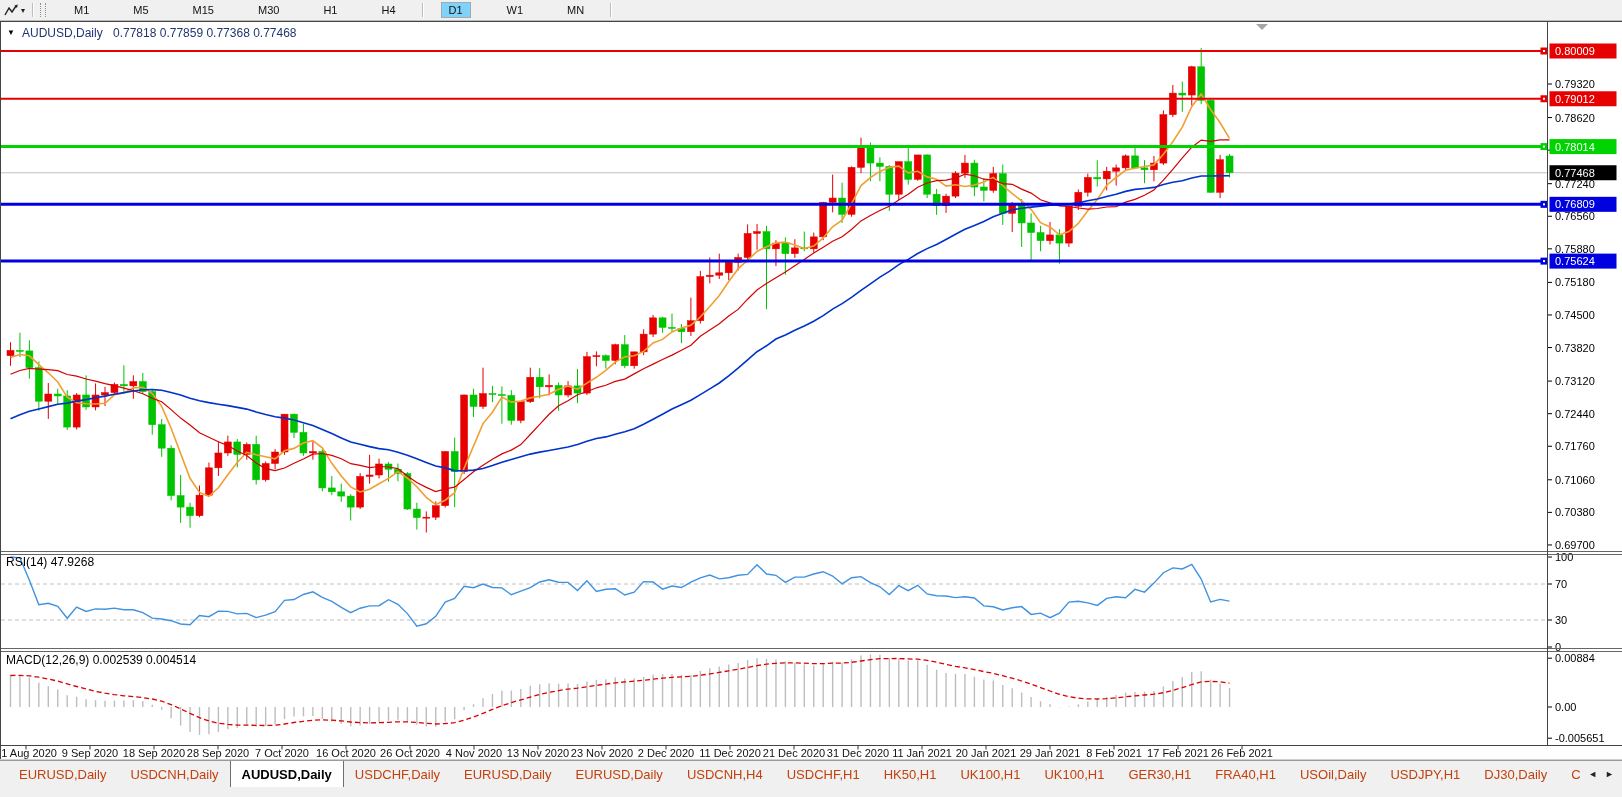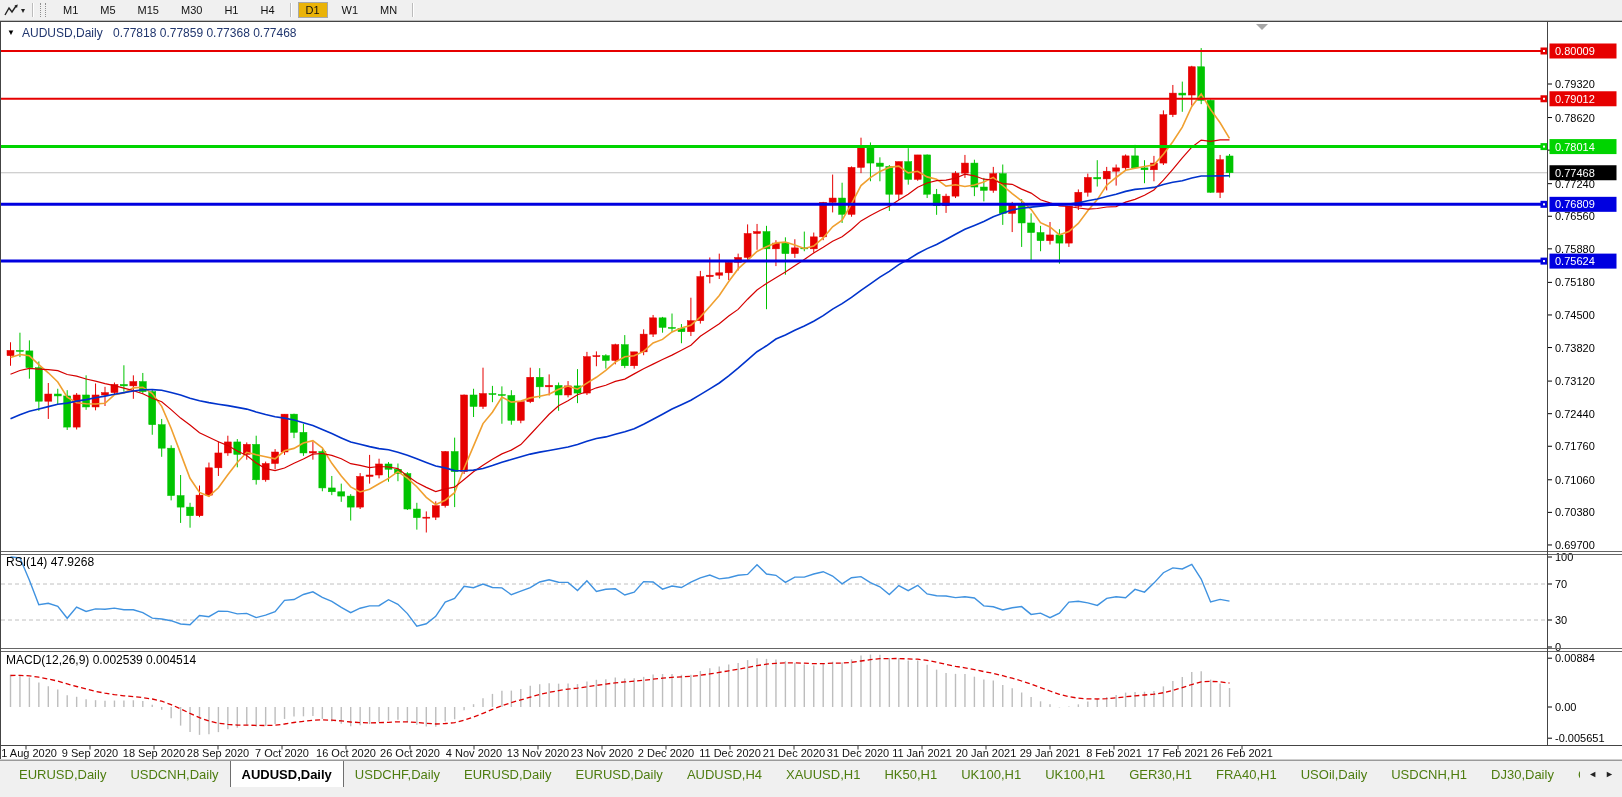--- a/index.html
+++ b/index.html
@@ -8,28 +8,28 @@
   svg{display:block;}
   svg text{font-family:"Liberation Sans",sans-serif;}
   
   .toolbar{position:absolute;top:0;left:0;width:1622px;height:20px;background:#f0f0f0;
            border-bottom:1px solid #bdbdbd;display:flex;align-items:center;font-size:11px;color:#111;z-index:5;}
   .tool-btn{display:flex;align-items:center;padding:0 3px 0 4px;}
   .caret{font-size:8px;margin-left:2px;color:#222;}
   .tsep{width:1px;height:14px;background:#bcbcbc;margin:0 4px;box-shadow:1px 0 0 #fff;}
   .grip{width:4px;height:14px;border-left:1px dotted #8f8f8f;border-right:1px dotted #8f8f8f;margin:0 6px 0 3px;}
   #tf-buttons{display:flex;align-items:center;height:100%;}
-  .tf{padding:2px 8px;margin:0 3px;cursor:default;}
-  .tf.active{background:#eab308;border:1px solid #a8a8a8;padding:1px 7px;}
+  .tf{padding:2px 8px;margin:0 14px;cursor:default;}
+  .tf.active{background:#7dd3fc;border:1px solid #a8a8a8;padding:1px 7px;}
   
   .bottombar{position:absolute;top:760px;left:0;width:1622px;height:37px;background:#f0f0f0;
              border-top:1px solid #9a9a9a;z-index:5;}
   .tabrow{display:flex;align-items:stretch;height:26px;}
   #tabs{display:flex;align-items:stretch;flex:1;overflow:hidden;padding-left:8px;white-space:nowrap;}
-  .tab{display:flex;align-items:center;padding:0 11px;font-size:13px;color:#4d7c0f;cursor:default;}
+  .tab{display:flex;align-items:center;padding:0 11px;font-size:13px;color:#c2410c;cursor:default;}
   .tab.active{background:#fff;border:1px solid #6e6e6e;border-bottom:none;margin-top:-1px;
               font-weight:bold;color:#000;}
   .tdiv{width:1px;background:#b4b4b4;margin:5px 1px;}
   .scrolls{display:flex;align-items:center;gap:8px;padding:0 8px;font-size:9px;color:#222;}
 </style>
 </head>
 <body>
 
 <div id="screen">
 
@@ -597,37 +597,37 @@
           <span class="tab">EURUSD,Daily</span>
           <span class="tdiv"></span>
           <span class="tab">USDCNH,Daily</span>
           <span class="tab active">AUDUSD,Daily</span>
           <span class="tab">USDCHF,Daily</span>
           <span class="tdiv"></span>
           <span class="tab">EURUSD,Daily</span>
           <span class="tdiv"></span>
           <span class="tab">EURUSD,Daily</span>
           <span class="tdiv"></span>
-          <span class="tab">AUDUSD,H4</span>
-          <span class="tdiv"></span>
-          <span class="tab">XAUUSD,H1</span>
+          <span class="tab">USDCNH,H4</span>
+          <span class="tdiv"></span>
+          <span class="tab">USDCHF,H1</span>
           <span class="tdiv"></span>
           <span class="tab">HK50,H1</span>
           <span class="tdiv"></span>
           <span class="tab">UK100,H1</span>
           <span class="tdiv"></span>
           <span class="tab">UK100,H1</span>
           <span class="tdiv"></span>
           <span class="tab">GER30,H1</span>
           <span class="tdiv"></span>
           <span class="tab">FRA40,H1</span>
           <span class="tdiv"></span>
           <span class="tab">USOil,Daily</span>
           <span class="tdiv"></span>
-          <span class="tab">USDCNH,H1</span>
+          <span class="tab">USDJPY,H1</span>
           <span class="tdiv"></span>
           <span class="tab">DJ30,Daily</span>
           <span class="tdiv"></span>
           <span class="tab">CHINA300,H1</span>
           <span class="tdiv"></span>
         </div>
       <div class="scrolls">
         <span>◄</span>
         <span>►</span>
       </div>

